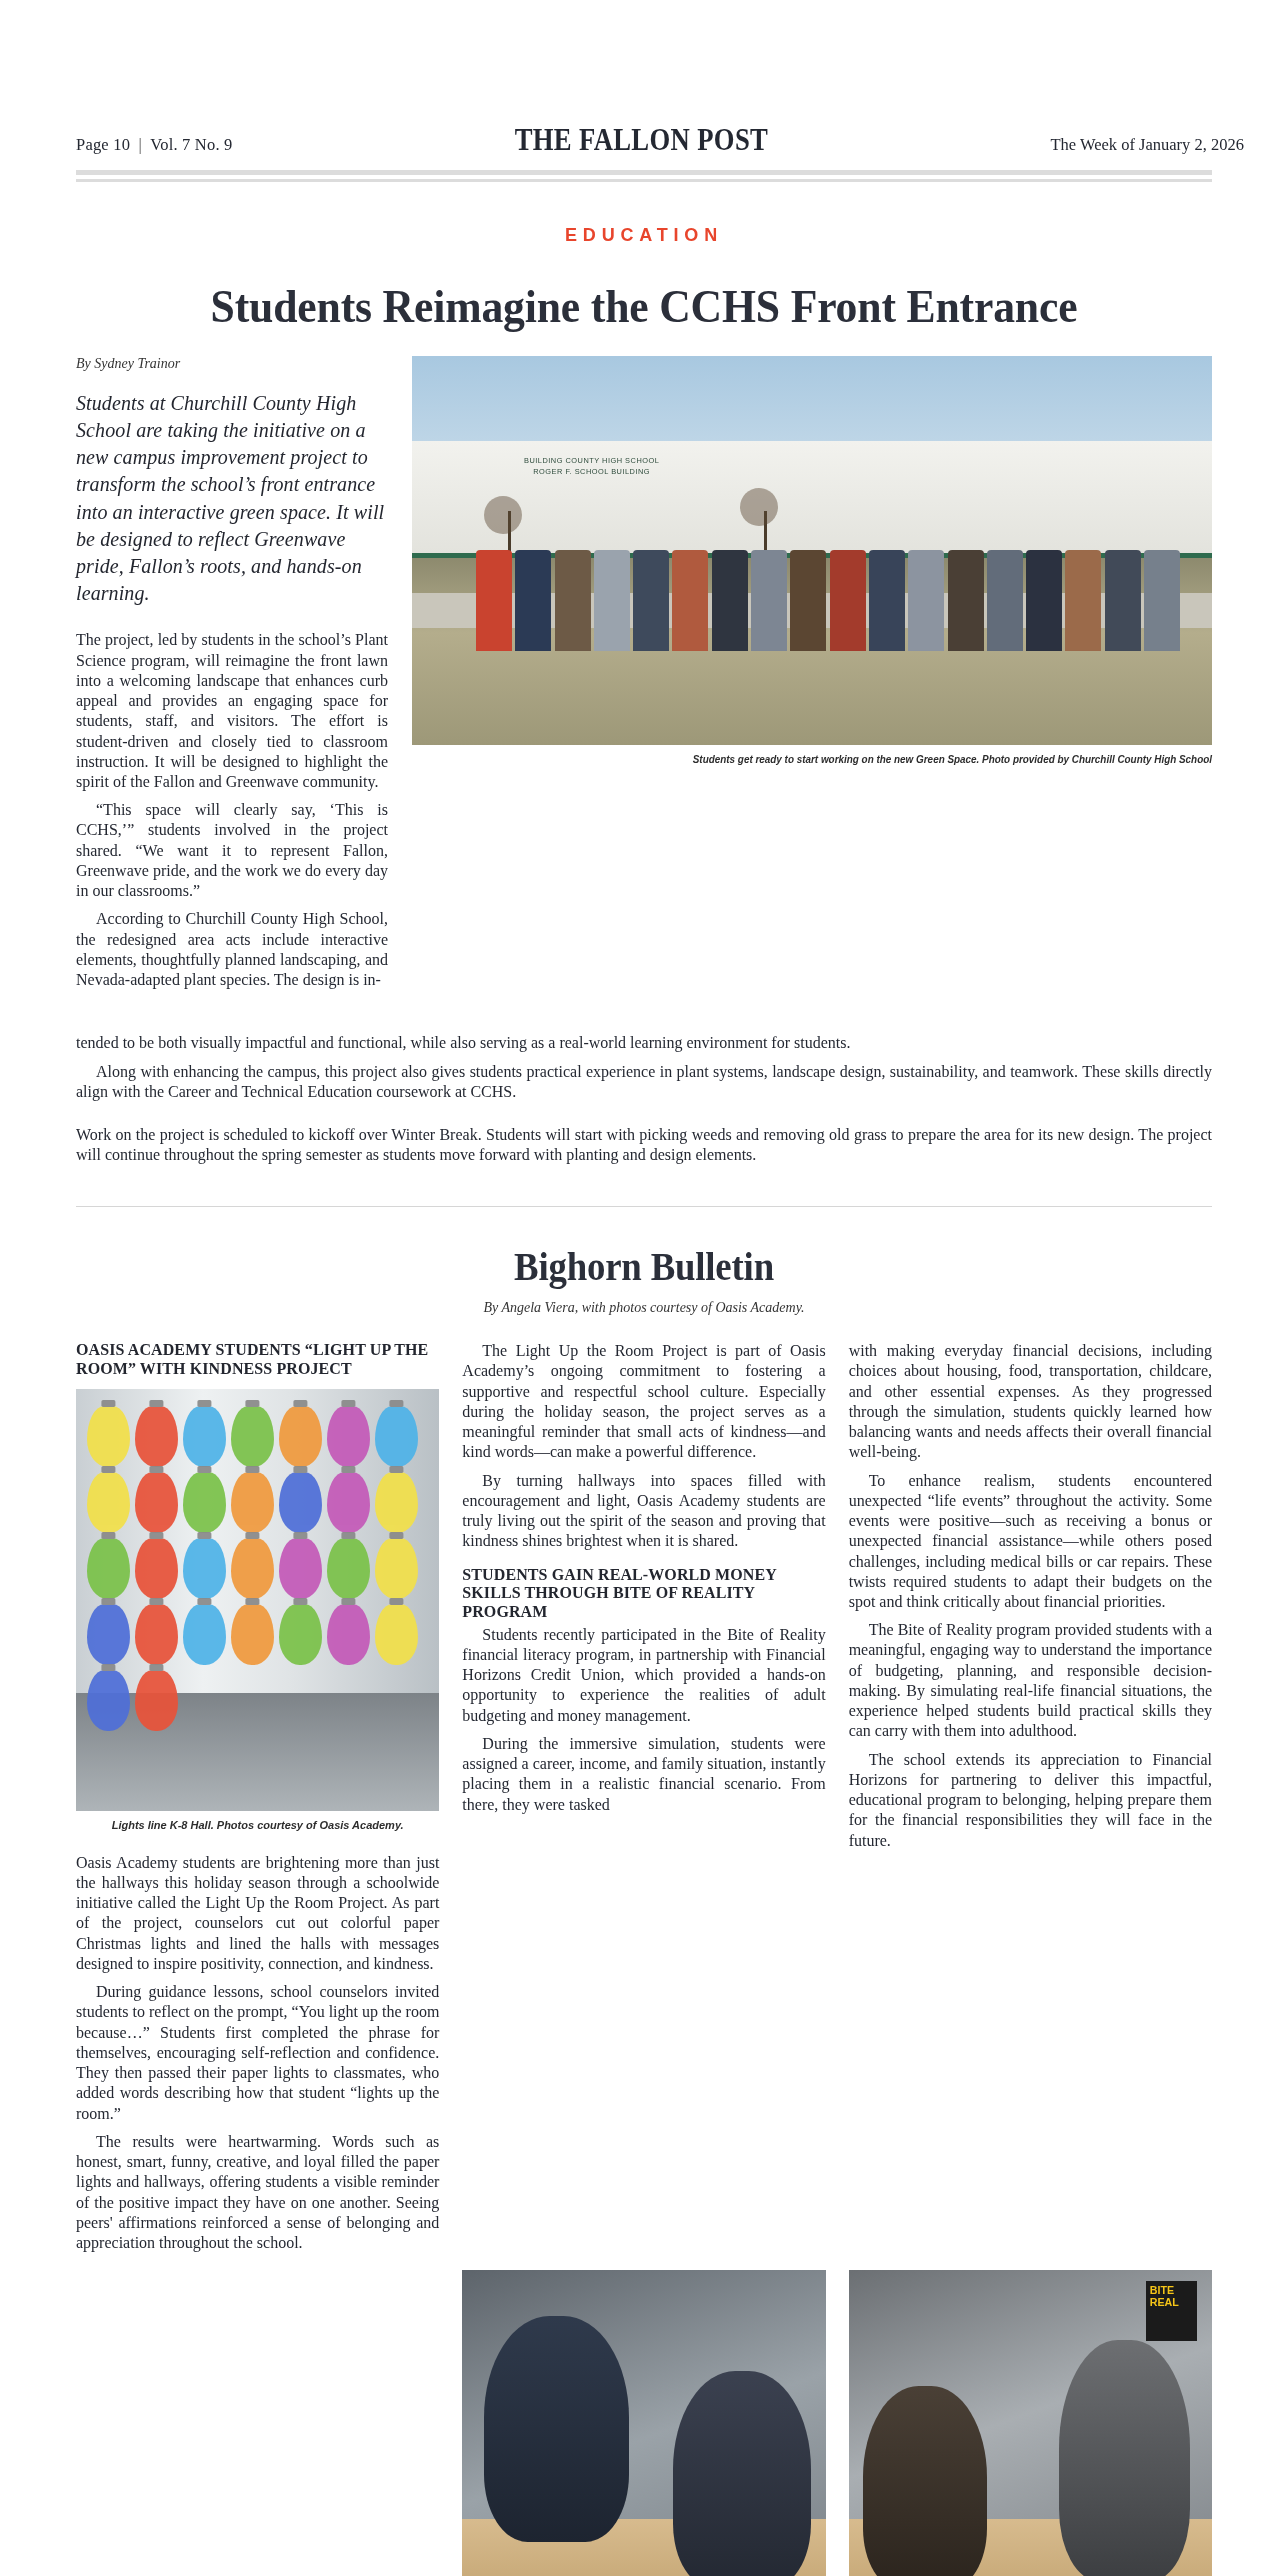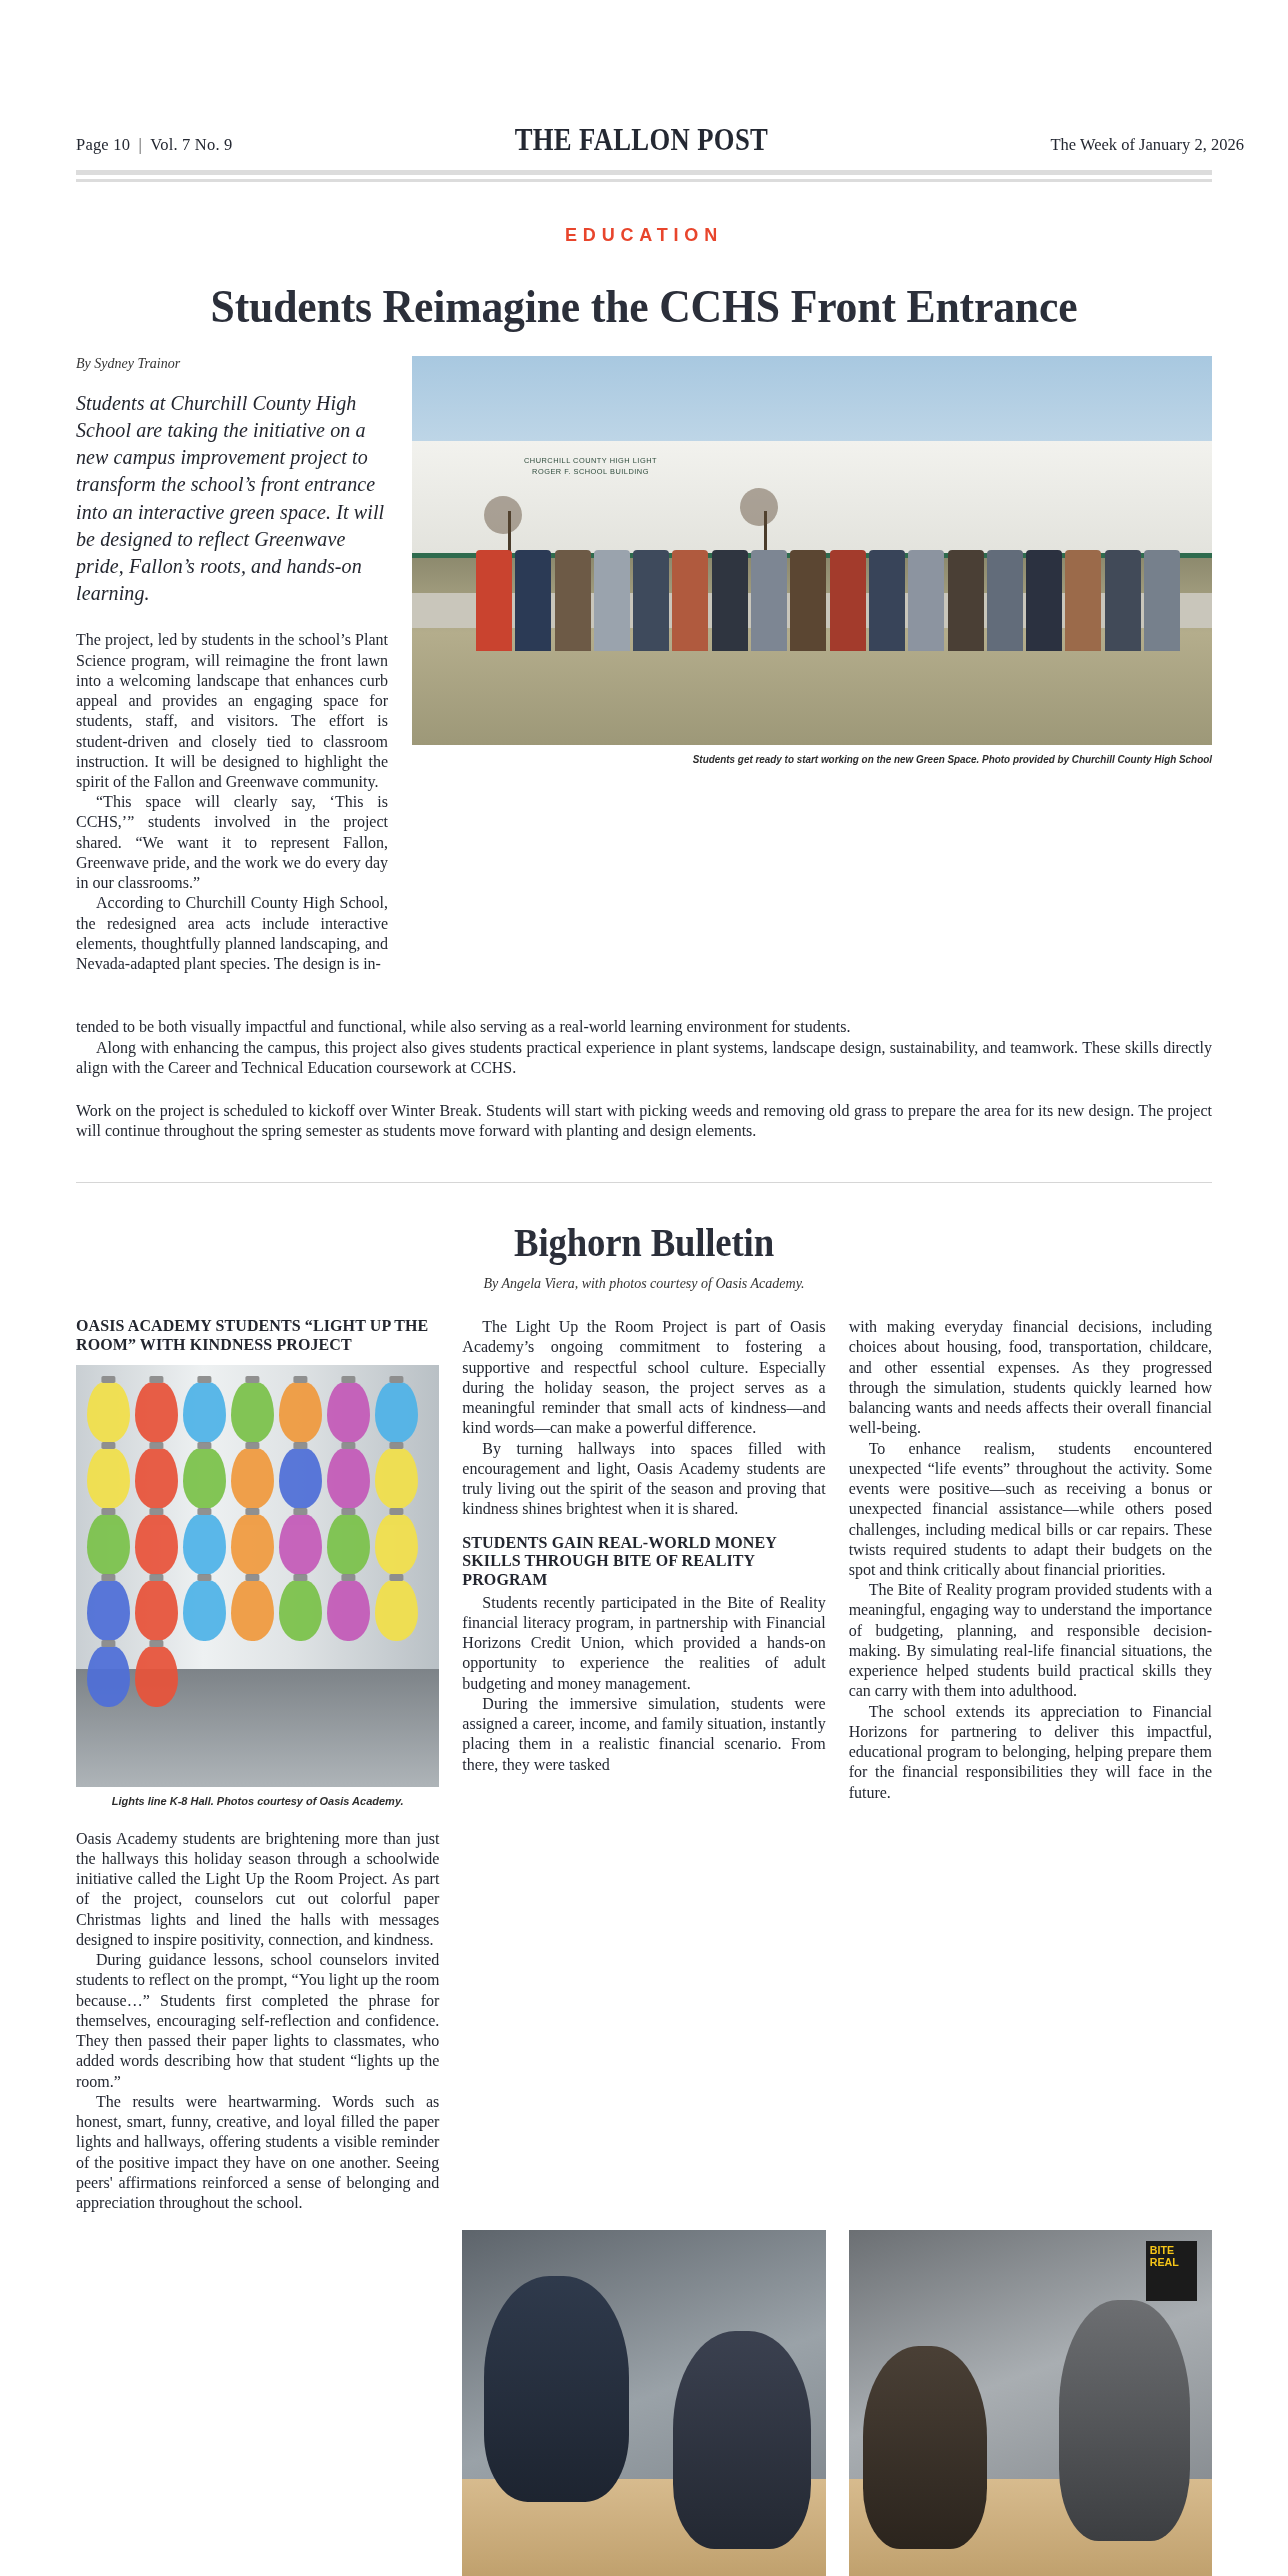--- a/index.html
+++ b/index.html
@@ -56,21 +56,21 @@
   .byline { font-style: italic; font-size: 14px; color:#333; margin-bottom: 18px; }
 
   .lead {
     font-style: italic; font-size: 20px; line-height: 1.36;
     color:#23262f; letter-spacing: 0.1px;
   }
 
   .bodytext { font-size: 16px; line-height: 1.265; text-align: justify; hyphens: auto; }
   .bodytext p { text-indent: 1.25em; }
   .bodytext p.noindent { text-indent: 0; }
-  .bodytext p + p { margin-top: 0; }
+  .bodytext p + p { margin-top: 8px; }
 
   .photo-wrap { flex: 1 1 auto; }
   .photo {
     width: 100%; height: 389px; position: relative; overflow: hidden;
     background: linear-gradient(#9ec4de 0%, #b9d3e6 38%, #c8cfc6 45%, #6d6a5c 46%, #8a8f7e 100%);
   }
   .photo .sky { position:absolute; left:0; right:0; top:0; height:40%;
     background: linear-gradient(#a8c8e0, #cfe0ec); }
   .photo .bldg { position:absolute; left:0; right:0; top:22%; height:30%;
     background: linear-gradient(#f2f2ee, #e3e3dd); border-bottom:5px solid #2f6b4e; }
@@ -174,21 +174,21 @@
           <p>“This space will clearly say, ‘This is CCHS,’” students involved in the project shared. “We want it to represent Fallon, Greenwave pride, and the work we do every day in our classrooms.”</p>
           <p>According to Churchill County High School, the redesigned area acts include interactive elements, thoughtfully planned landscaping, and Nevada-adapted plant species. The design is in-</p>
         </div>
       </div>
 
       <div class="photo-wrap">
         <div class="photo">
           <div class="sky"></div>
           <div class="bldg"></div>
           <div class="bldg-txt">
-            <div>CHURCHILL COUNTY HIGH LIGHT</div>
+            <div>BUILDING COUNTY HIGH SCHOOL</div>
             <div>ROGER F. SCHOOL BUILDING</div>
           </div>
           <div class="ground"></div>
           <div class="walk"></div>
           <div class="tree" style="left:12%;"></div>
           <div class="tcan" style="left:9%; top:36%;"></div>
           <div class="tree" style="left:44%;"></div>
           <div class="tcan" style="left:41%; top:34%;"></div>
           <div class="crowd">
             <i style="background:#c9432f"></i>

